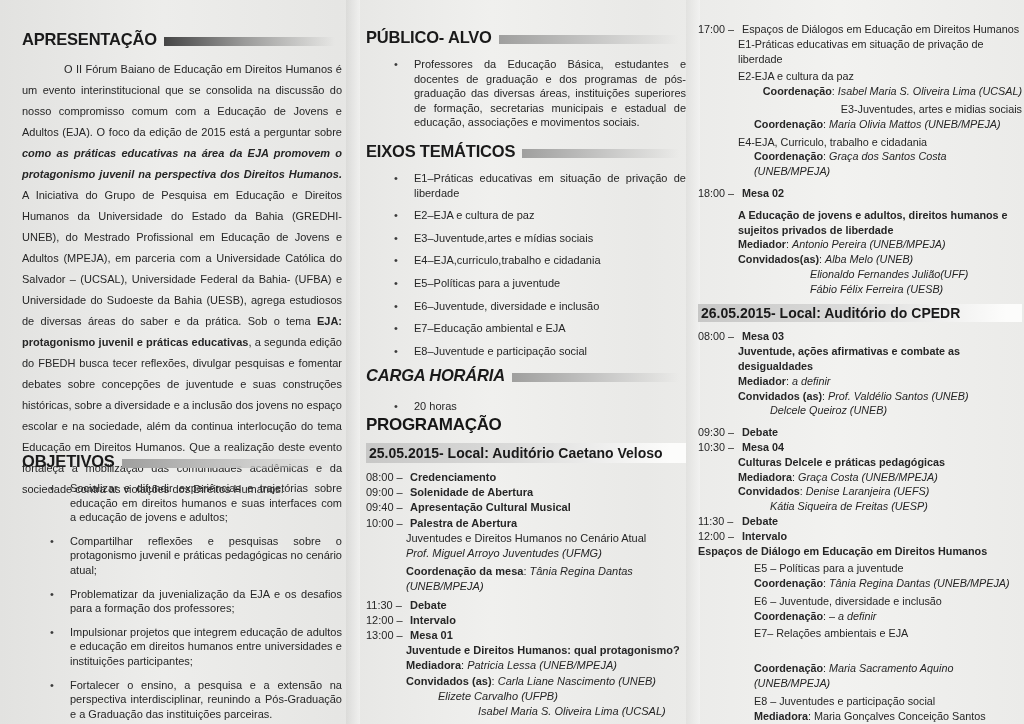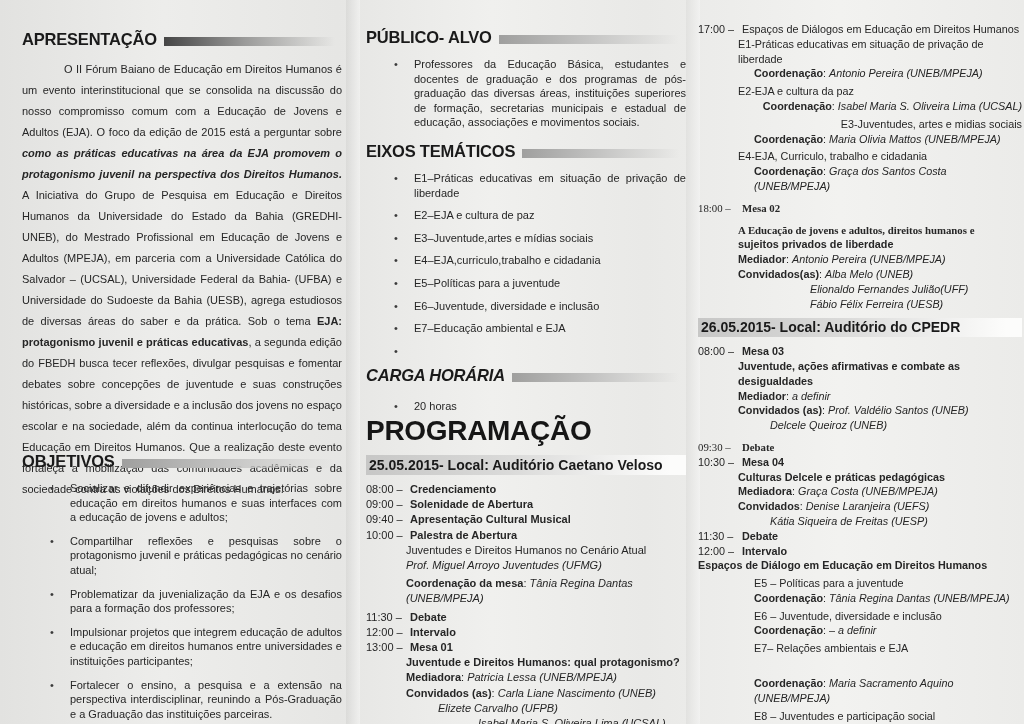--- a/index.html
+++ b/index.html
@@ -20,21 +20,21 @@
   #c1b{left:22px;top:452px;width:320px;}
   #c2a{left:366px;top:28px;width:320px;}
   #c2b{left:366px;top:415px;width:320px;}
   #c3{left:698px;top:22px;width:324px;font-size:10.8px;line-height:14.8px;}
   
   .sec-h{display:flex;align-items:flex-end;margin-bottom:10px;}
   .sec-h .t{font-weight:bold;font-size:16.5px;letter-spacing:-0.2px;white-space:nowrap;color:#1a1a1a;}
   .sec-h .bar{flex:1;height:9px;margin-left:7px;margin-bottom:3px;
     background:linear-gradient(to right,#9f9f9e,#c6c6c5 50%,rgba(233,233,231,0) 96%);}
   .sec-h .bar.dark{background:linear-gradient(to right,#454545,#9a9a99 45%,rgba(233,233,231,0) 96%);}
-  .big-title{font-weight:bold;font-size:28px;letter-spacing:-0.3px;color:#161616;margin:0 0 8px 0;}
+  .big-title{font-weight:bold;font-size:17px;letter-spacing:-0.3px;color:#161616;margin:0 0 8px 0;}
   
   .intro{margin:6px 0 0 0;font-size:11px;line-height:21px;text-align:justify;text-indent:42px;}
   .s-n{font-weight:normal;font-style:normal;}
   .s-b{font-weight:bold;}
   .s-i{font-style:italic;}
   .s-bi{font-weight:bold;font-style:italic;}
   
   .b-row{display:flex;font-size:11px;line-height:14.6px;margin-bottom:9px;}
   .b-row .b-dot{flex:none;width:20px;padding-left:2px;color:#3a3a3a;}
   .b-row .b-txt{flex:1;text-align:justify;}
@@ -44,21 +44,21 @@
   
   .date-h{font-weight:bold;font-size:14px;color:#1a1a1a;padding:2px 4px 2px 3px;margin:7px 0 7px 0;
     background:linear-gradient(to right,#c7c7c6,#dadad9 45%,#efefee 75%,#fcfcfb 95%);}
   
   .plines .prow{display:flex;line-height:inherit;}
   #c2b .plines{font-size:11px;line-height:15.2px;}
   .prow .pt{flex:none;width:44px;}
   .prow .pc{flex:1;}
   .psub{line-height:inherit;}
   .gap1{margin-top:3px;}
-  .gap2{margin-top:7px;font-family:Liberation Serif, serif;}
+  .gap2{margin-top:7px;}
   #c2b .plines .psub,#c2b .plines .prow{line-height:15.2px;}
 </style>
 </head>
 <body style="background: rgb(233, 233, 231);">
 
 <div class="page">
   <div class="fold fold1"></div>
   <div class="fold fold2"></div>
 
   <div class="col" id="c1">
@@ -138,20 +138,21 @@
         <div class="b-row">
           <span class="b-dot">•</span>
           <span class="b-txt">E6–Juventude, diversidade e inclusão</span>
         </div>
         <div class="b-row">
           <span class="b-dot">•</span>
           <span class="b-txt">E7–Educação ambiental e EJA</span>
         </div>
         <div class="b-row">
           <span class="b-dot">•</span>
+          <span class="b-txt">E8–Juventude e participação social</span>
         </div>
       </div>
 
     <div class="sec-h" style="margin-bottom:14px;font-style:italic;">
       <span class="t">CARGA HORÁRIA</span>
       <span class="bar"></span>
     </div>
     <div class="pad-b carga">
         <div class="b-row">
           <span class="b-dot">•</span>
@@ -203,21 +204,20 @@
       </div>
   </div>
 
   <div class="col" id="c3">
     <div class="plines">
         <div class="prow">
           <span class="pt">17:00 –</span>
           <span class="pc"><span class="s-n">Espaços de Diálogos em Educação em Direitos Humanos</span></span>
         </div>
         <div class="psub" style="padding-left: 40px;"><span class="s-n">E1-Práticas educativas em situação de privação de liberdade</span></div>
-        <div class="psub" style="padding-left: 56px;"><span class="s-b">Coordenação</span><span class="s-n">: </span><span class="s-i">Antonio Pereira (UNEB/MPEJA)</span></div>
         <div class="psub gap1" style="padding-left: 40px;"><span class="s-n">E2-EJA e cultura da paz</span></div>
         <div class="psub" style="padding-left: 56px; text-align: right;"><span class="s-b">Coordenação</span><span class="s-n">: </span><span class="s-i">Isabel Maria S. Oliveira Lima (UCSAL)</span></div>
         <div class="psub gap1" style="padding-left: 40px; text-align: right;"><span class="s-n">E3-Juventudes, artes e midias sociais</span></div>
         <div class="psub" style="padding-left: 56px;"><span class="s-b">Coordenação</span><span class="s-n">: </span><span class="s-i">Maria Olivia Mattos (UNEB/MPEJA)</span></div>
         <div class="psub gap1" style="padding-left: 40px;"><span class="s-n">E4-EJA, Curriculo, trabalho e cidadania</span></div>
         <div class="psub" style="padding-left: 56px;"><span class="s-b">Coordenação</span><span class="s-n">: </span><span class="s-i">Graça dos Santos Costa (UNEB/MPEJA)</span></div>
         <div class="prow gap2">
           <span class="pt">18:00 –</span>
           <span class="pc"><span class="s-b">Mesa 02</span></span>
         </div>

